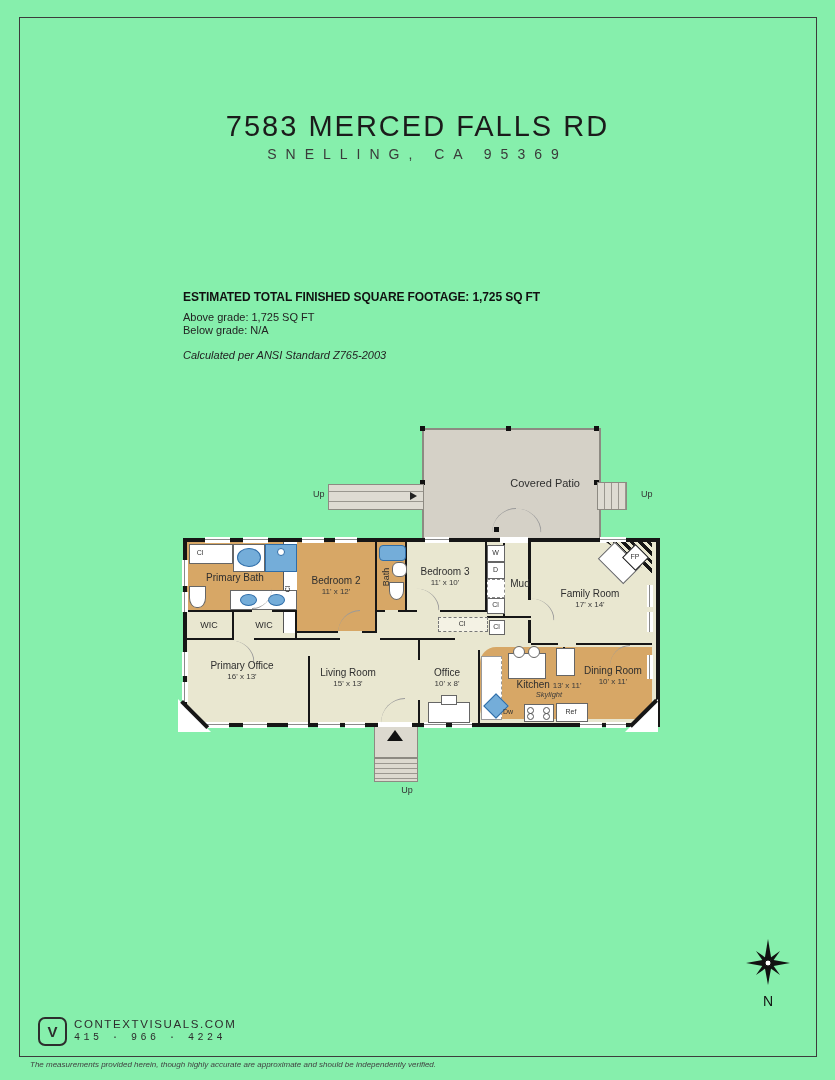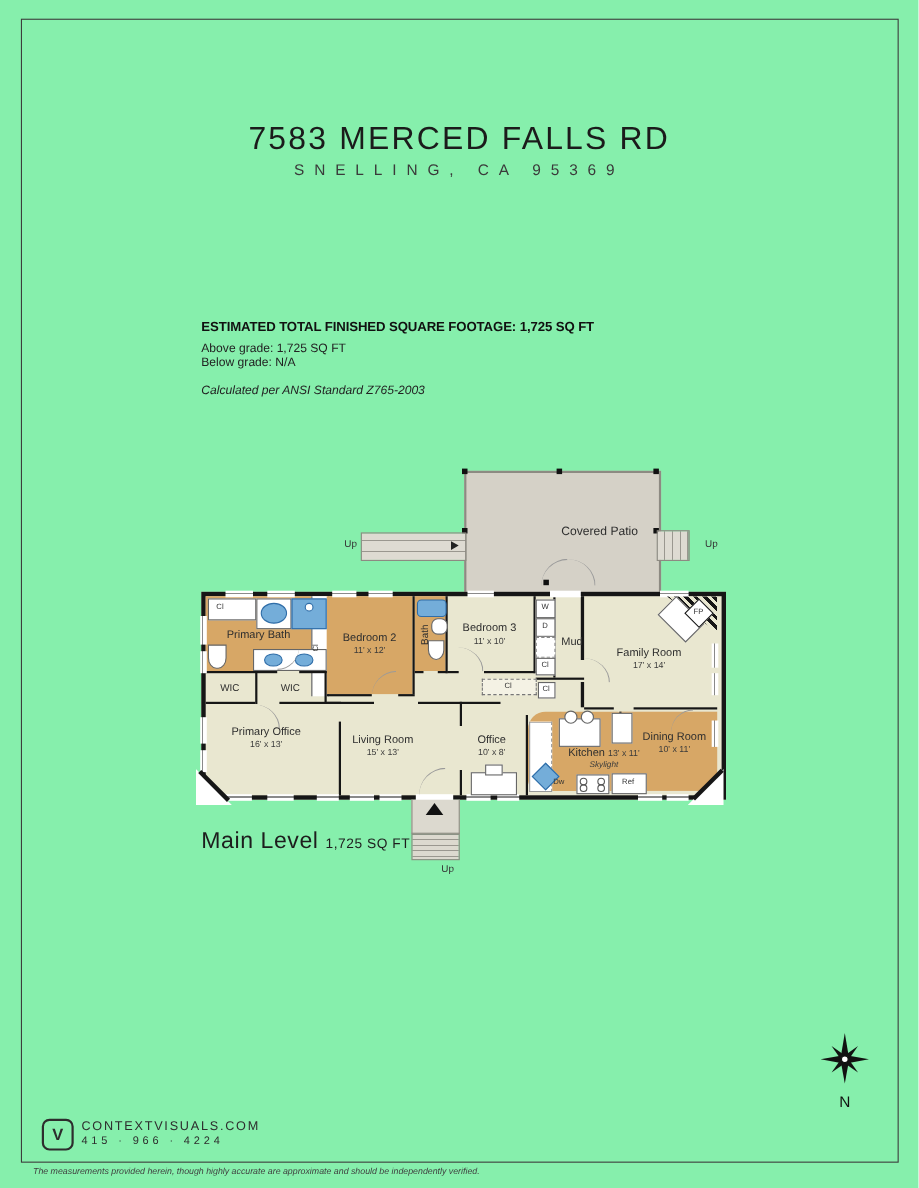--- a/index.html
+++ b/index.html
@@ -28,21 +28,21 @@
   .blue{background:#74add9;border:1px solid #2f6da8;}
   .post{position:absolute;width:5px;height:5px;background:#111;}
   .updn{position:absolute;font-size:9px;color:#333;margin-left:11px;}
   
   .level-label{position:absolute;left:183px;top:753px;font-size:21px;color:#1d1d1d;letter-spacing:0.5px;}
   .level-area{font-size:12.5px;letter-spacing:0.5px;}
   .logo{position:absolute;left:38px;top:1017px;width:25px;height:25px;border:2.5px solid #2d2d2d;
         border-radius:7px;display:flex;align-items:center;justify-content:center;
         font-size:15px;font-weight:bold;color:#2d2d2d;}
   .site{position:absolute;left:74px;top:1018px;font-size:11.5px;letter-spacing:1.6px;color:#2d2d2d;}
-  .phone{position:absolute;left:74px;top:1032px;font-size:10px;letter-spacing:3.5px;color:#2d2d2d;}
+  .phone{position:absolute;left:74px;top:1032px;font-size:10px;letter-spacing:3.5px;color:#2d2d2d;font-family:Liberation Mono, monospace;}
   .disclaimer{position:absolute;left:30px;top:1060px;font-size:8px;font-style:italic;color:#3f3f3f;}
 </style>
 </head>
 <body>
 
 <div class="page">
   <div class="frame"></div>
 
   <div class="title">7583 MERCED FALLS RD</div>
   <div class="subtitle">SNELLING, CA 95369</div>
@@ -250,24 +250,20 @@
   </div>
   <div class="room-label" style="left:270px;top:583px;width:40px;height:12px;transform:rotate(-90deg);font-size:7px;">Cl</div>
 
   <div class="abs" style="left:374px;top:727px;width:42px;height:30px;background:#dcd9cf;border:1.5px solid #8d8a82;border-top:none;"></div>
   <div class="abs" style="left:387px;top:730px;width:0;height:0;border-bottom:11px solid #111;border-left:8px solid transparent;border-right:8px solid transparent;"></div>
   <div class="room-label" style="left:374px;top:743px;width:28px;font-size:9.5px;margin-top:25px;">Entry</div>
   <div class="abs" style="left:374px;top:758px;width:42px;height:22px;border:1.5px solid #8d8a82;background:
        repeating-linear-gradient(to bottom,#dcd9cf 0 4px,#9a978f 4px 5px);"></div>
   <div class="updn" style="left:384px;top:785px;width:24px;text-align:center;">Up</div>
 
-  <div class="level-label">
-    <span>Main Level</span>
-    <span class="level-area">1,725 SQ FT</span>
-  </div>
 
   <svg class="abs" style="left:741px;top:933px;" width="55" height="78" viewBox="0 0 55 78">
     <g>
       <polygon points="27,6 31,30 27,52 23,30" fill="#111"></polygon>
       <polygon points="5,30 27,26 49,30 27,34" fill="#111"></polygon>
       <g transform="rotate(45 27 30)">
         <polygon points="27,13 30,30 27,47 24,30" fill="#111"></polygon>
         <polygon points="10,30 27,27 44,30 27,33" fill="#111"></polygon>
       </g>
       <circle cx="27" cy="30" r="3" fill="#fff" stroke="#111" stroke-width="1"></circle>

